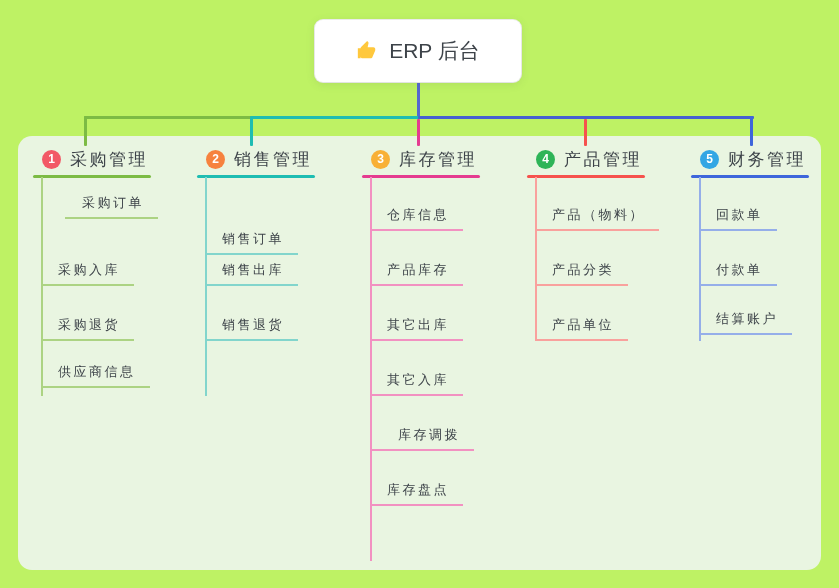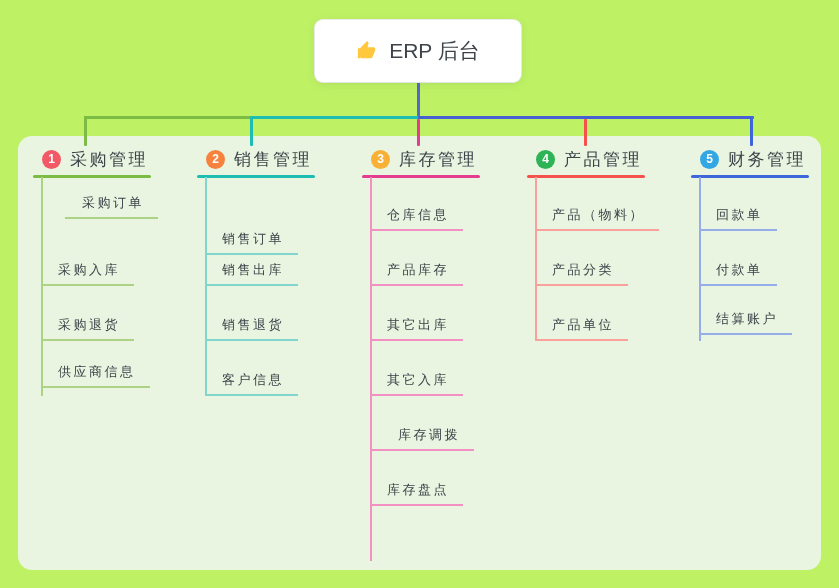--- a/index.html
+++ b/index.html
@@ -67,21 +67,20 @@
       <div class="branch" style="left: 197px;">
         <div class="branch-header">
           <span class="badge" style="background: rgb(246, 130, 62);">2</span>
           <span class="branch-title">销售管理</span>
         </div>
         <div class="branch-underline" style="background: rgb(30, 189, 178);"></div>
         <div class="trunk" style="background: rgb(130, 213, 204); height: 219px;"></div>
         <div class="child" style="top: 60px; border-bottom-color: rgb(130, 213, 204); margin-top: 24px;">销售订单</div>
         <div class="child" style="top: 115px; border-bottom-color: rgb(130, 213, 204);">销售出库</div>
         <div class="child" style="top: 170px; border-bottom-color: rgb(130, 213, 204);">销售退货</div>
-        <div class="child" style="top: 225px; border-bottom-color: rgb(130, 213, 204);">客户信息</div>
       </div>
       <div class="branch" style="left: 362px;">
         <div class="branch-header">
           <span class="badge" style="background: rgb(248, 176, 54);">3</span>
           <span class="branch-title">库存管理</span>
         </div>
         <div class="branch-underline" style="background: rgb(229, 60, 144);"></div>
         <div class="trunk" style="background: rgb(242, 145, 193); height: 384px;"></div>
         <div class="child" style="top: 60px; border-bottom-color: rgb(242, 145, 193);">仓库信息</div>
         <div class="child" style="top: 115px; border-bottom-color: rgb(242, 145, 193);">产品库存</div>

